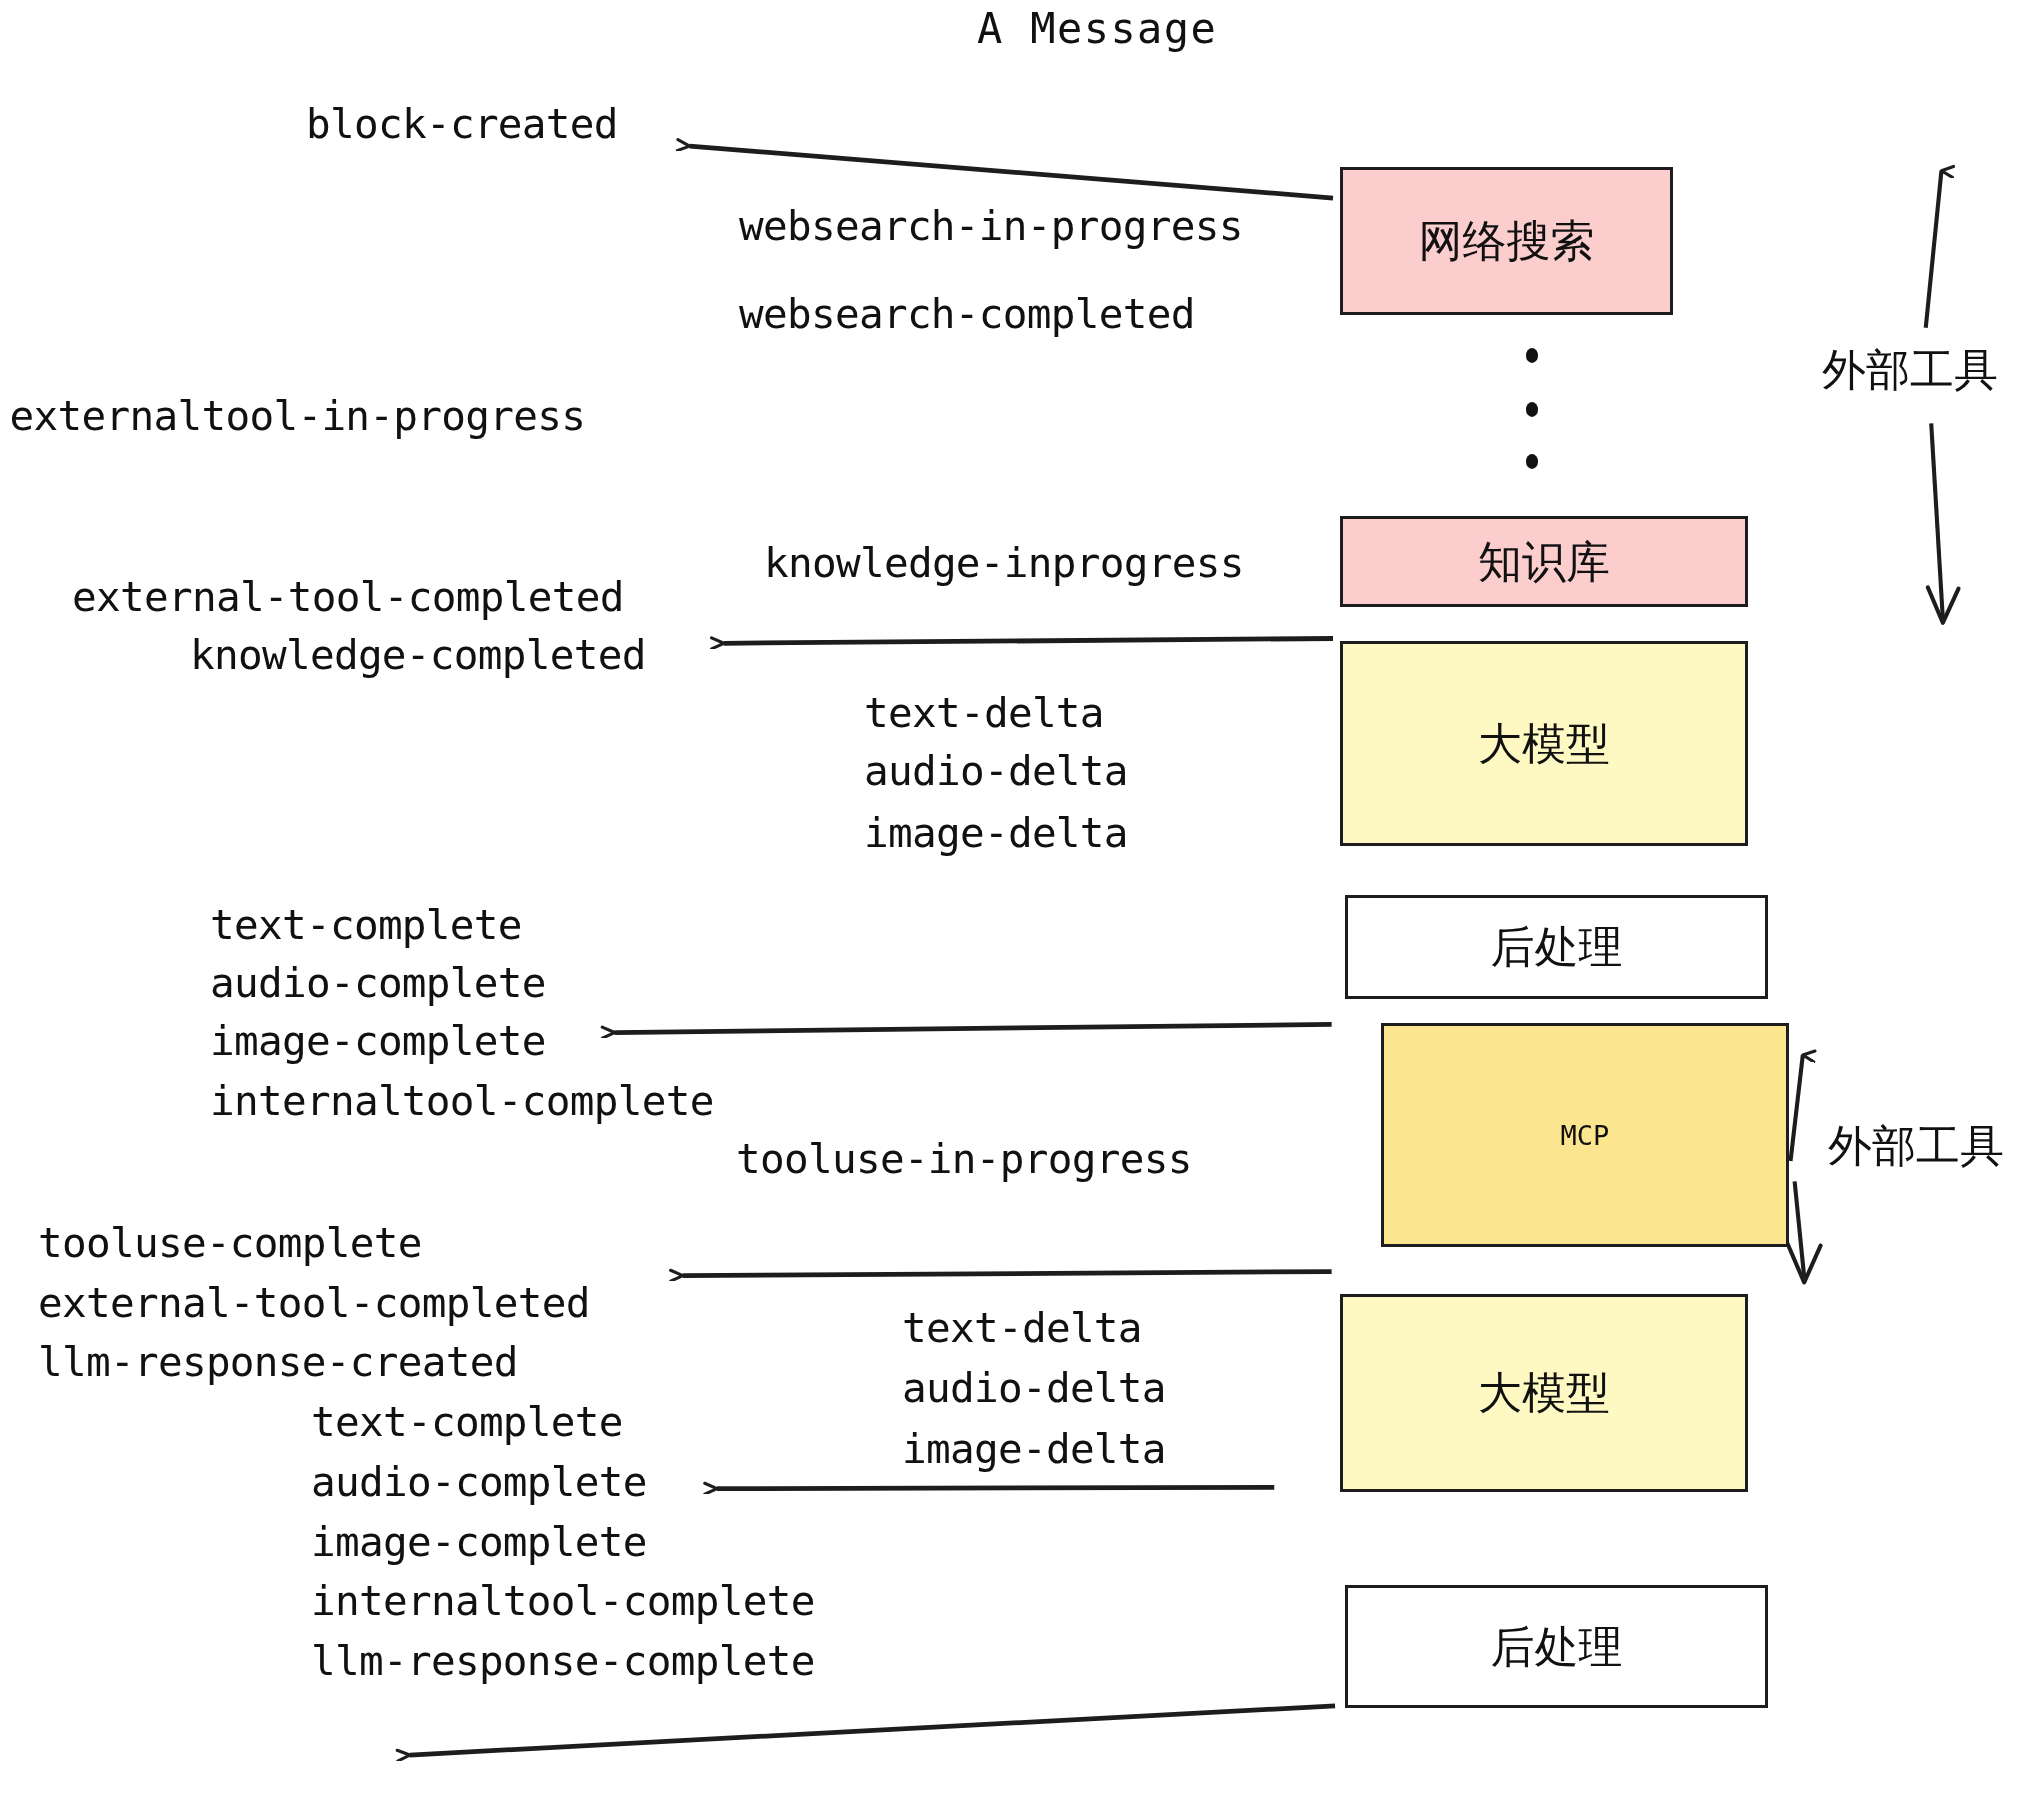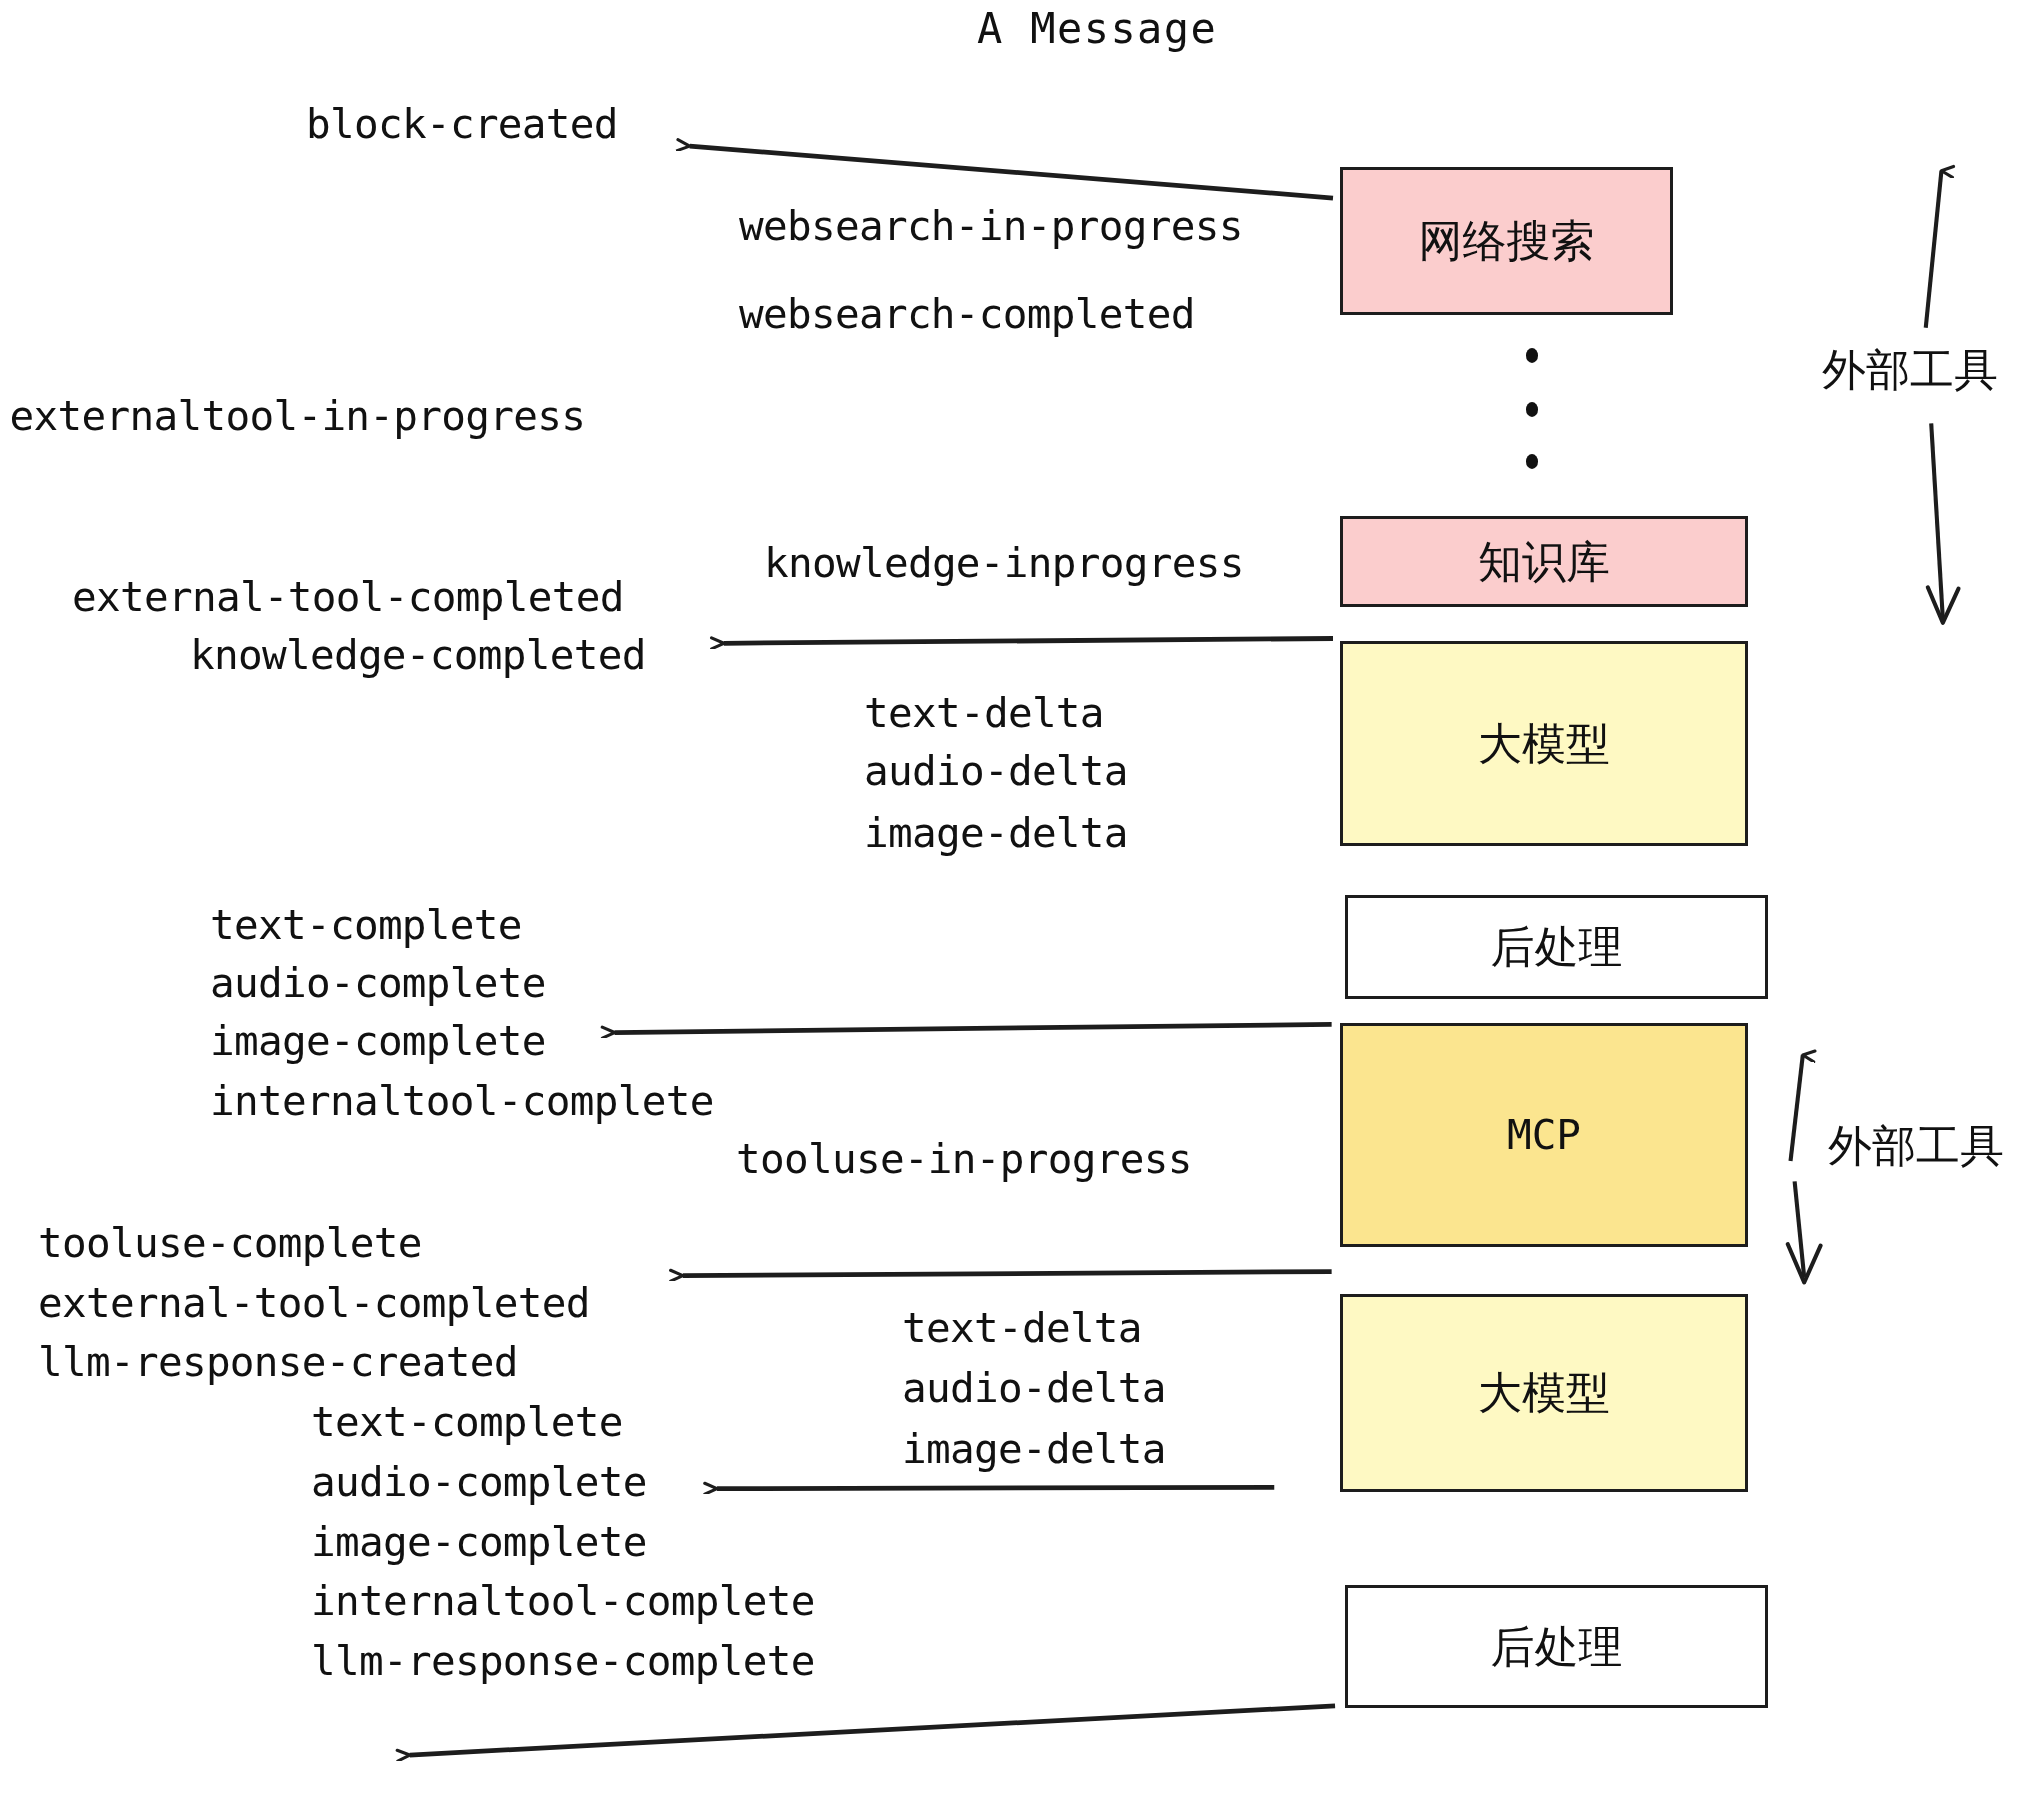--- a/index.html
+++ b/index.html
@@ -44,21 +44,21 @@
     border: 3.4px solid #1d1d1d;
     display: flex;
     align-items: center;
     justify-content: center;
     font-family: "DejaVu Sans", "Liberation Sans", sans-serif;
     color: #111111;
     font-size: 42px;
     line-height: 1;
   }
   .node.cn  { font-size: 44px; }
-  .node.ltn { font-family: "DejaVu Sans Mono", "Liberation Mono", monospace; font-size: 41px; }
+  .node.ltn { font-family: "DejaVu Sans Mono", "Liberation Mono", monospace; font-size: 27px; margin-left: 41px; }
   .fill-pink   { background: #fbcdcd; }
   .fill-green  { background: #fef9c3; }
   .fill-yellow { background: #fbe58f; }
   .fill-white  { background: #ffffff; }
   
   .dot {
     position: absolute;
     width: 12.3px;
     height: 15px;
     border-radius: 50%;

